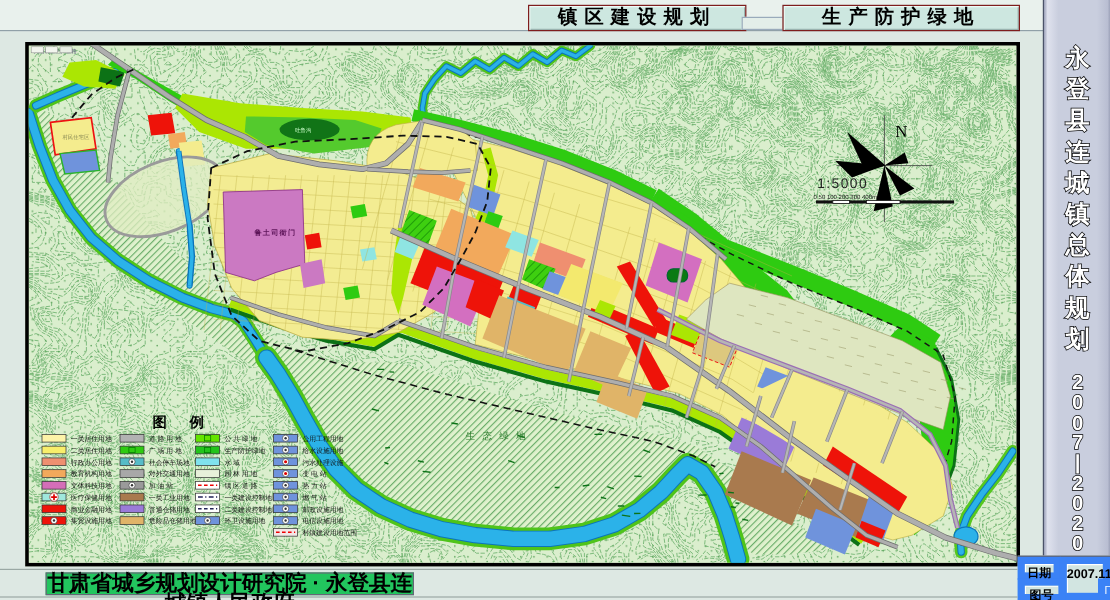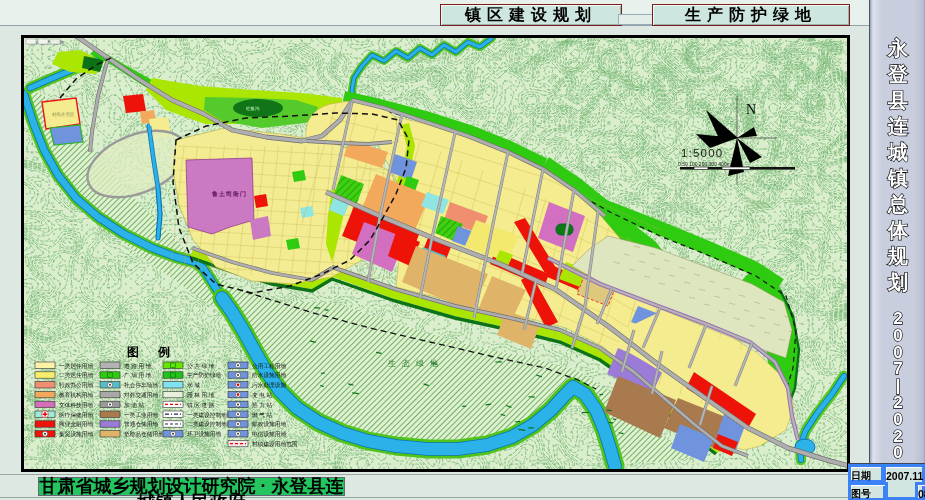--- a/index.html
+++ b/index.html
@@ -10,22 +10,22 @@
  font-weight:bold;font-size:16px;color:#000;text-align:center;line-height:20px;letter-spacing:6px;}
 .connector{position:absolute;left:618px;top:14px;width:36px;height:9px;background:#e3eee9;border:1px solid #9ab;}
 .mapbox{position:absolute;left:21px;top:35px;width:823px;height:431px;border:3px solid #000;background:#d7edca;}
 .sidebar{position:absolute;left:869px;top:0;width:56px;height:463px;
  background:linear-gradient(90deg,#9aa0b8 0,#dfe2ee 3px,#c9cede 12px,#c9cede 44px,#b9bed2 53px,#8f95ad 56px);
  border-left:1px solid #4a5268;}
 .vt{position:absolute;left:0;width:56px;text-align:center;font-weight:bold;color:#fff;
  -webkit-text-stroke:1.25px #000;paint-order:stroke fill;}
 .num{font-size:17px;}
 .tbl{position:absolute;left:848px;top:463px;width:77px;height:37px;background:#d2e5e1;border-top:1.5px solid #445;}
-.tbl .c{position:absolute;box-sizing:border-box;border:3px solid #3b82f6;box-shadow:inset 1px 1px 0 #fff;
- font-weight:bold;color:#000;}
+.tbl .c{position:absolute;box-sizing:border-box;border:6px solid #3b82f6;box-shadow:inset 1px 1px 0 #fff;
+ font-weight:bold;color:#000;text-align:center;}
 .attr{position:absolute;left:38px;top:477px;width:305px;height:17px;background:#22c55e;border:1px solid #667;
  font-weight:bold;font-size:18px;line-height:16px;text-align:center;color:#000;}
 .bline{position:absolute;left:0;top:474px;width:848px;height:1px;background:#9aa8a4;}
 .bline2{position:absolute;left:0;top:497px;width:848px;height:1px;background:#9aa8a4;}
 </style></head>
 <body>
 <div class="topstrip"></div>
 <div class="tbox" style="left:440px;width:180px;">镇区建设规划</div>
 <div class="connector"></div>
 <div class="tbox" style="left:652px;width:196px;">生产防护绿地</div>

